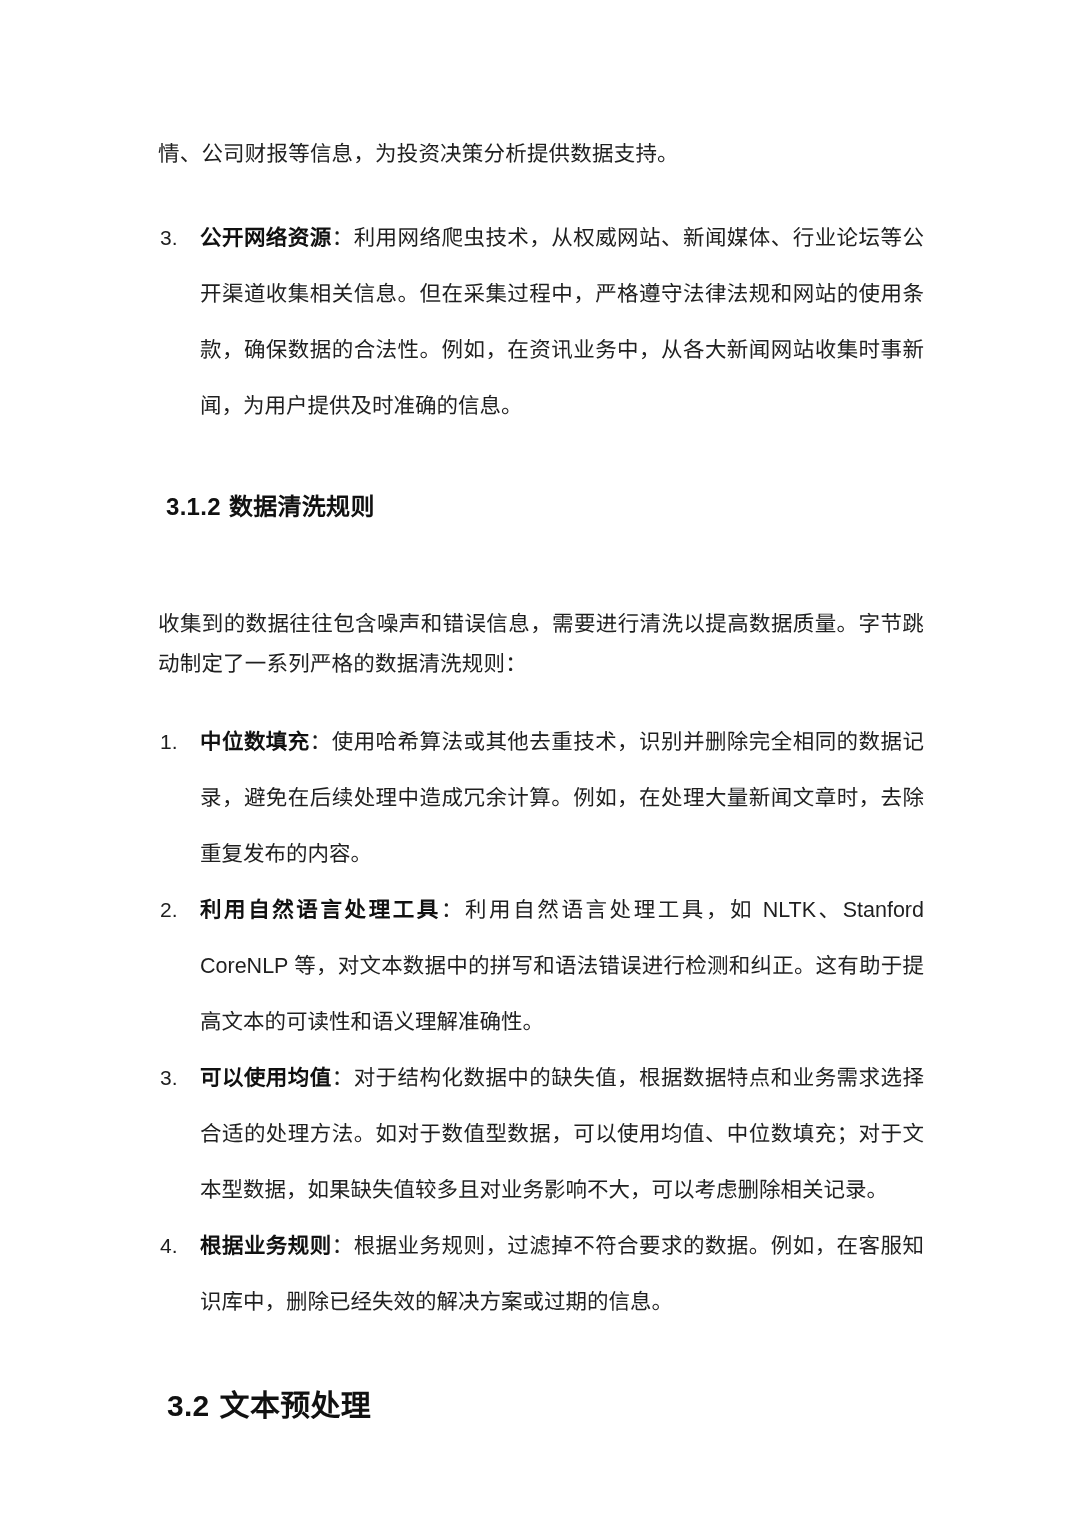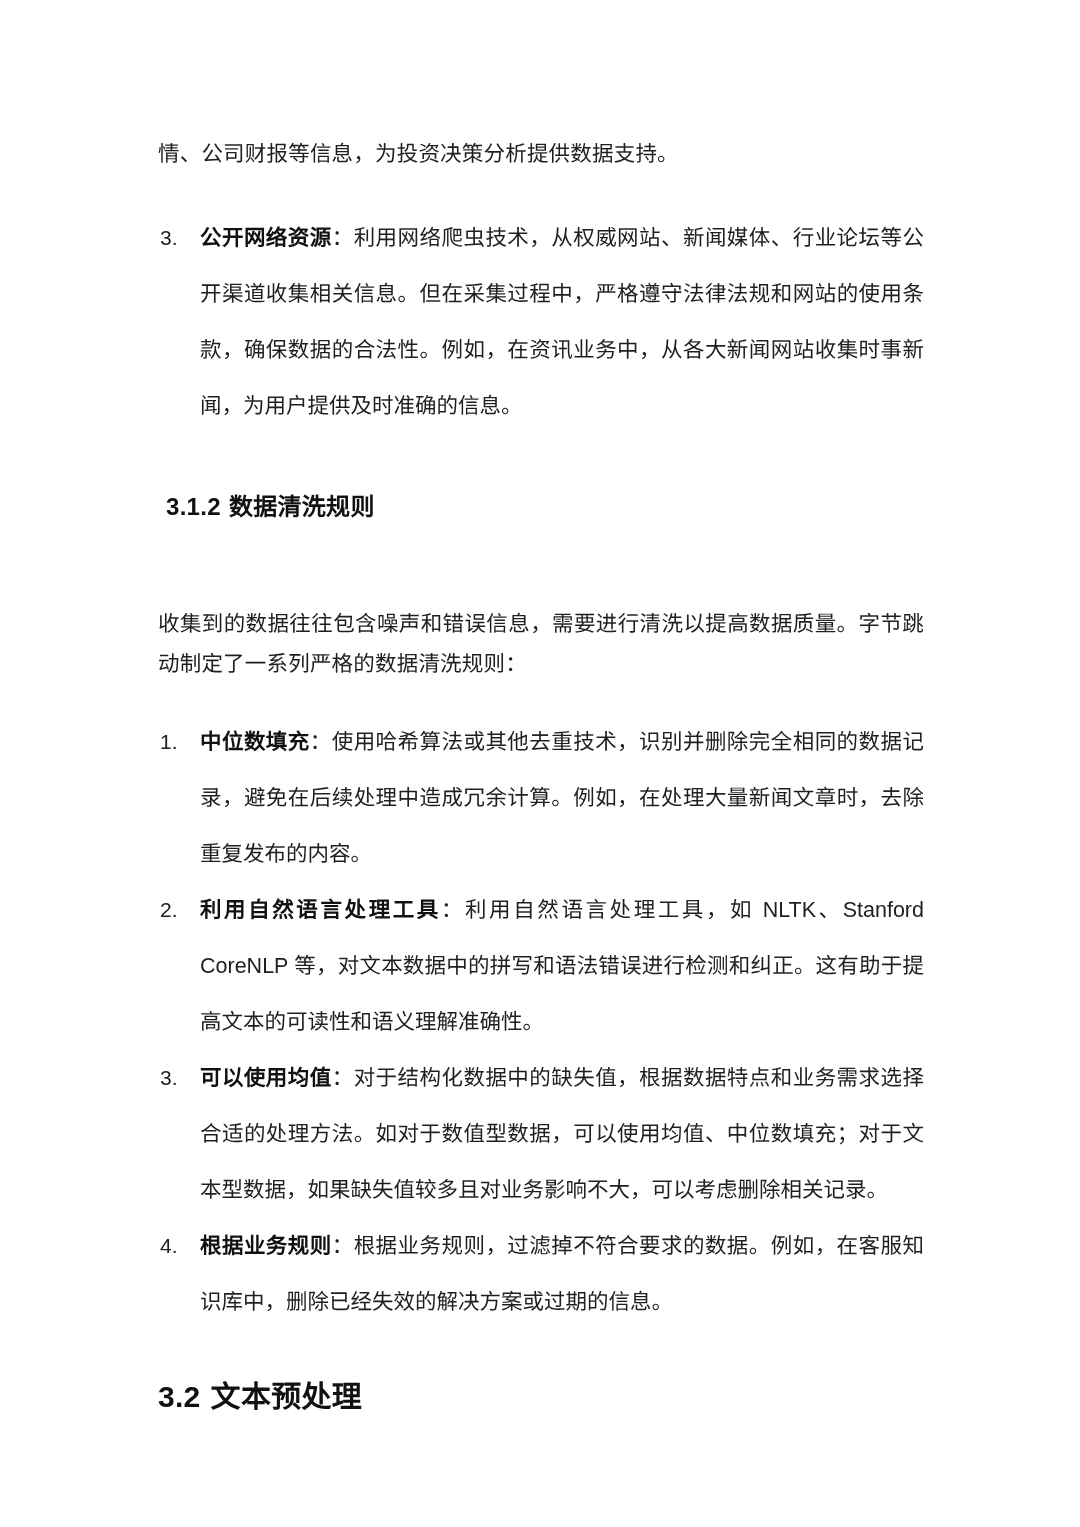--- a/index.html
+++ b/index.html
@@ -82,21 +82,21 @@
     color: #111111;
     line-height: 34px;
     margin: 8px;
     letter-spacing: 0.3px;
   }
   .h2 {
     font-size: 30px;
     font-weight: bold;
     color: #111111;
     line-height: 42px;
-    margin: 0;
+    margin: 9px;
     letter-spacing: 0.3px;
   }
   .h2 .num, .h3 .num {
     font-weight: bold;
   }
   .h2 .gap { display: inline-block; width: 10px; }
   .h3 .gap { display: inline-block; width: 8px; }
 
   
   .sp-after-para      { height: 28px; }

